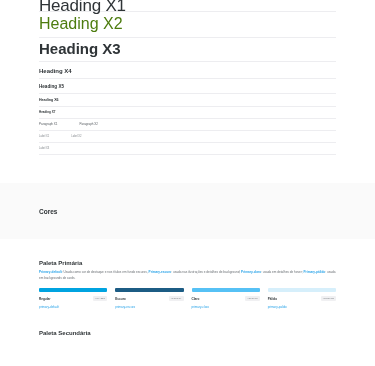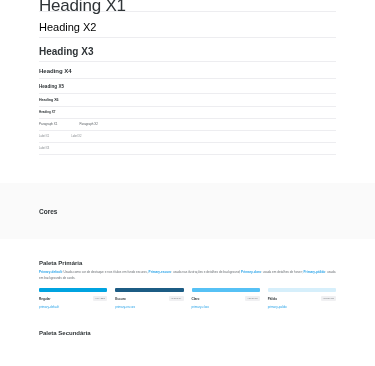--- a/index.html
+++ b/index.html
@@ -16,22 +16,22 @@
   .type-block { padding: 0 39px; text-align: center; }
   .type-row {
     border-bottom: 1px solid #ededf0;
     display: flex;
     align-items: flex-end;
     gap: 22px;
   }
   .type-row.last { border-bottom: 1px solid #ededf0; }
 
   .h1  { font-size: 17px; font-weight: 400; color: #2f3437; letter-spacing: -.2px; }
-  .h2  { font-size: 11px; font-weight: 400; color: #000000; }
-  .h3  { font-size: 10px;  font-weight: 700; color: #2f3437; }
+  .h2  { font-size: 16px; font-weight: 400; color: #4d7c0f; }
+  .h3  { font-size: 15px;  font-weight: 700; color: #2f3437; }
   .h4  { font-size: 6px;  font-weight: 700; color: #2f3437; }
   .h5  { font-size: 4.6px;font-weight: 700; color: #2f3437; }
   .h6  { font-size: 3.6px;font-weight: 700; color: #2f3437; }
   .h7  { font-size: 3px;  font-weight: 700; color: #2f3437; }
   .para{ font-size: 3px;  font-weight: 400; color: #5b6065; }
   .lbl { font-size: 2.6px;font-weight: 400; color: #84898e; }
 
   .r1 { height: 12px; align-items: center; }
   .r2 { height: 26px; }
   .r3 { height: 24px; }

